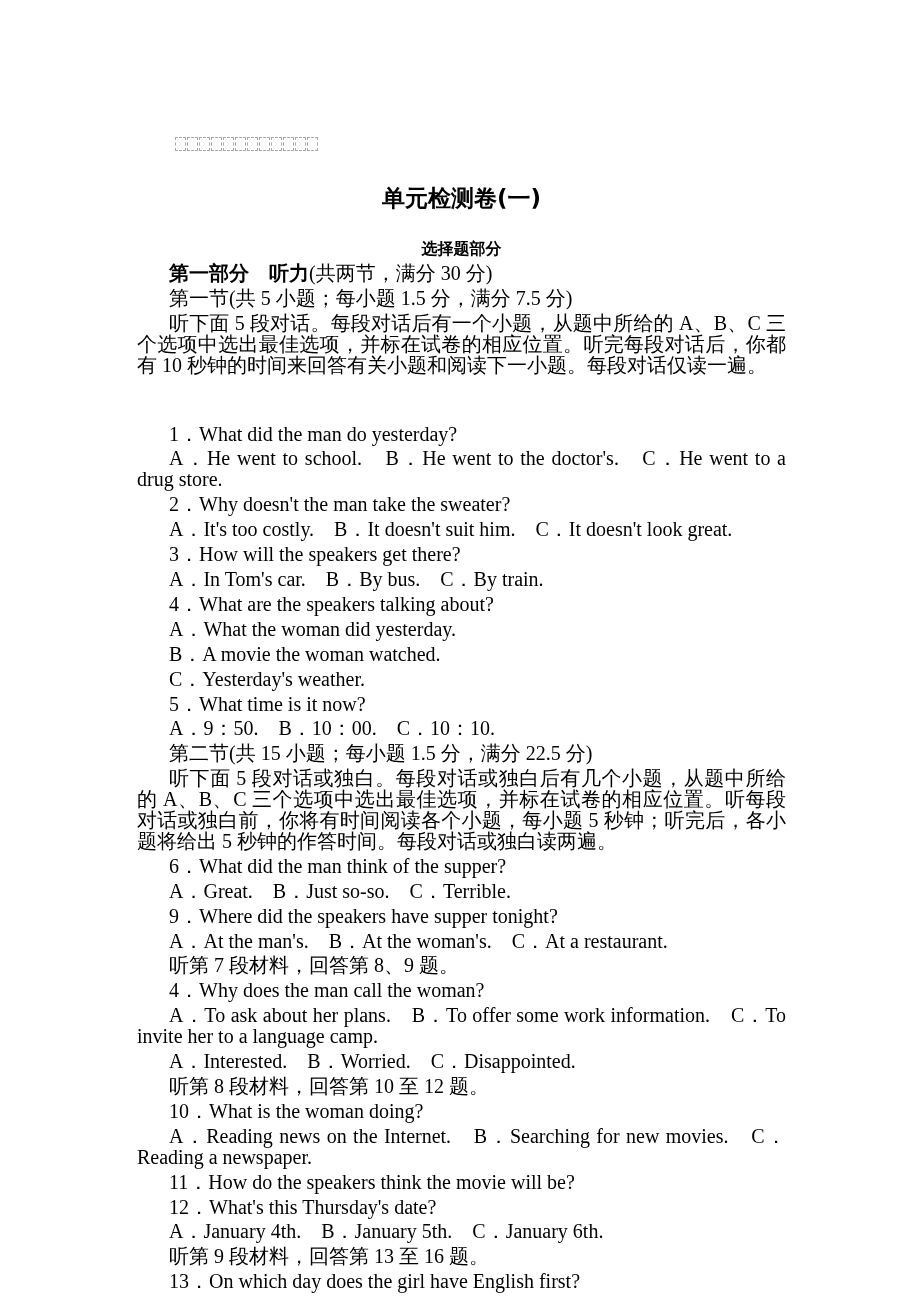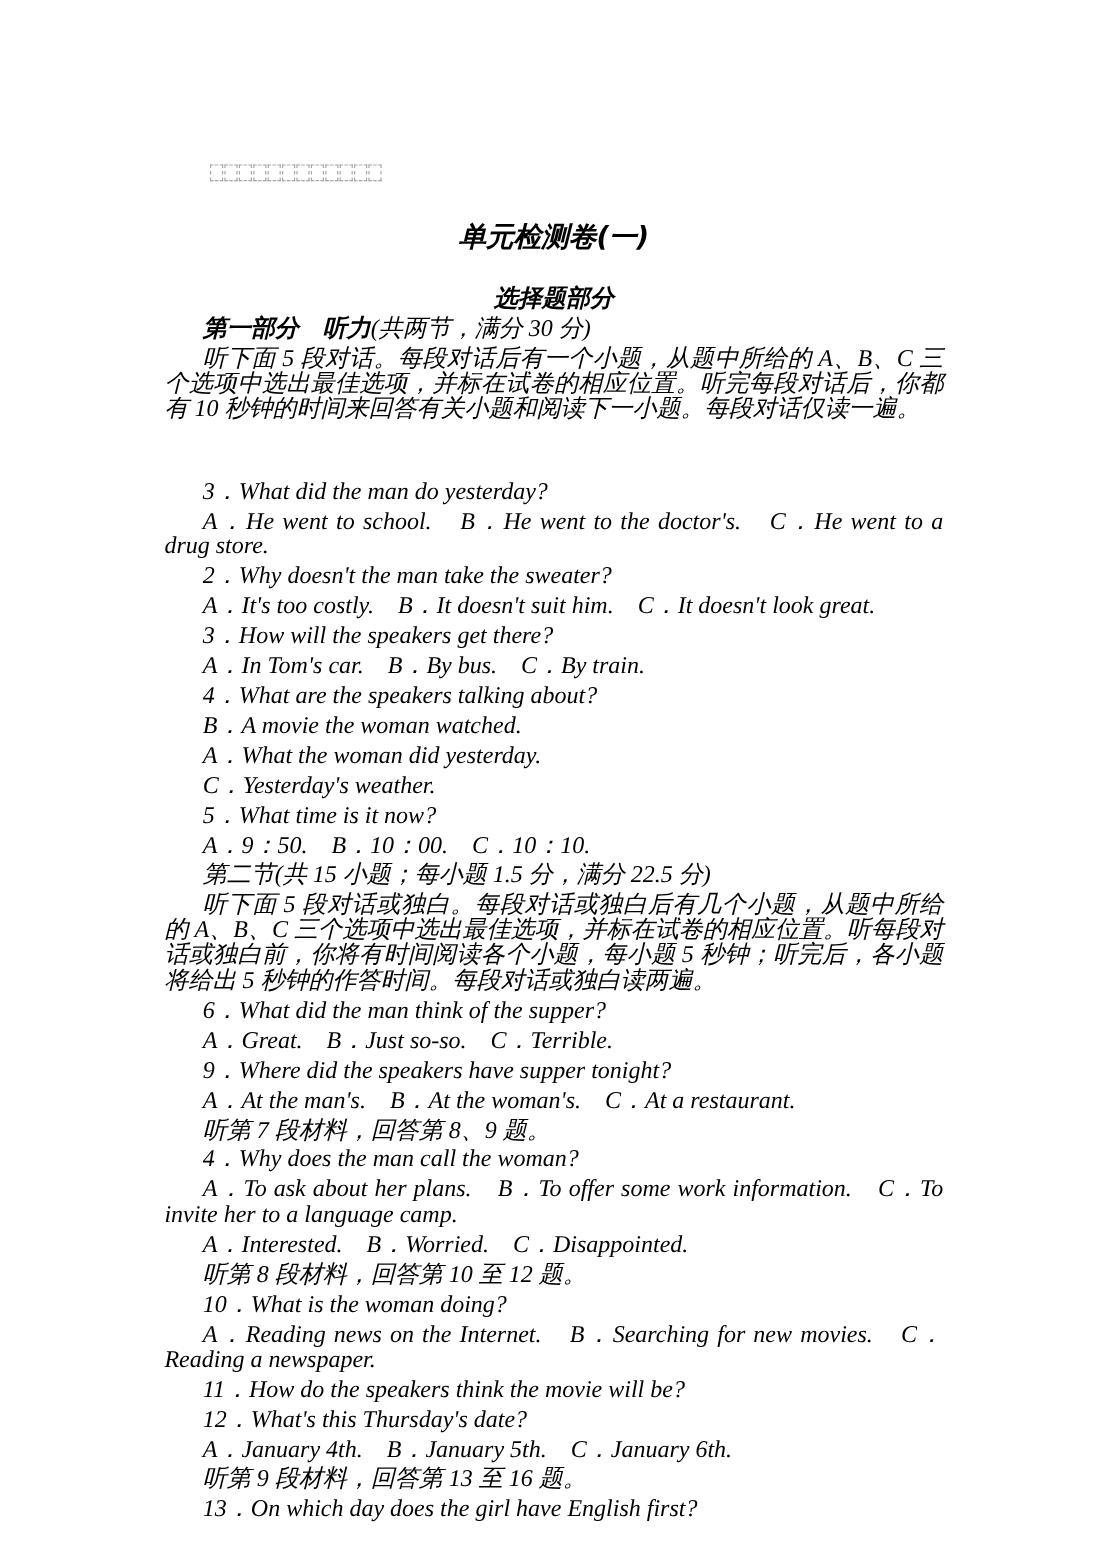--- a/index.html
+++ b/index.html
@@ -11,21 +11,20 @@
     width: 920px;
     height: 1302px;
     color: #000;
     font-family: "Liberation Serif", "DejaVu Serif", serif;
     overflow: hidden;
   }
   .content {
     margin-left: 133px;
     width: 657px;
     padding-top: 137px;
-    font-style: italic;
   }
   .ph-box-row {
     margin-left: 42px;
     height: 14px;
     line-height: 0;
     font-size: 0;
   }
   .ph-box {
     display: inline-block;
     width: 9px;
@@ -40,21 +39,21 @@
   }
   .doc-title {
     margin: 32px 0 0 0;
     text-align: center;
     font-size: 23px;
     line-height: 30px;
   }
   .subtitle {
     margin: 25px 0 0 0;
     text-align: center;
-    font-size: 20px;
+    font-size: 16px;
     line-height: 21px;
   }
   .para {
     margin: 4px;
     font-size: 20px;
     line-height: 20.9px;
     text-indent: 32px;
     text-align: justify;
   }
   .spacer { height: 40px; }
@@ -65,33 +64,34 @@
 <div class="content">
 
   <div class="ph-box-row"><span class="ph-box"></span><span class="ph-box"></span><span class="ph-box"></span><span class="ph-box"></span><span class="ph-box"></span><span class="ph-box"></span><span class="ph-box"></span><span class="ph-box"></span><span class="ph-box"></span><span class="ph-box"></span><span class="ph-box"></span><span class="ph-box"></span></div>
 
   <h1 class="doc-title hei">单元检测卷(一)</h1>
 
   <h2 class="subtitle hei">选择题部分</h2>
 
   <p class="para"><span class="hei">第一部分　听力</span><span>(共两节，满分 30 分)</span></p>
 
+  <p class="para">第一节(共 5 小题；每小题 1.5 分，满分 7.5 分)</p>
   <p class="para">听下面 5 段对话。每段对话后有一个小题，从题中所给的 A、B、C 三个选项中选出最佳选项，并标在试卷的相应位置。听完每段对话后，你都有 10 秒钟的时间来回答有关小题和阅读下一小题。每段对话仅读一遍。</p>
 
   <div class="spacer"></div>
 
-  <p class="para">3．What did the man do yesterday?</p>
+  <p class="para">1．What did the man do yesterday?</p>
   <p class="para">A．He went to school.　B．He went to the doctor's.　C．He went to a drug store.</p>
   <p class="para">2．Why doesn't the man take the sweater?</p>
   <p class="para">A．It's too costly.　B．It doesn't suit him.　C．It doesn't look great.</p>
   <p class="para">3．How will the speakers get there?</p>
   <p class="para">A．In Tom's car.　B．By bus.　C．By train.</p>
   <p class="para">4．What are the speakers talking about?</p>
+  <p class="para">A．What the woman did yesterday.</p>
   <p class="para">B．A movie the woman watched.</p>
-  <p class="para">A．What the woman did yesterday.</p>
   <p class="para">C．Yesterday's weather.</p>
   <p class="para">5．What time is it now?</p>
   <p class="para">A．9：50.　B．10：00.　C．10：10.</p>
 
   <p class="para">第二节(共 15 小题；每小题 1.5 分，满分 22.5 分)</p>
   <p class="para">听下面 5 段对话或独白。每段对话或独白后有几个小题，从题中所给的 A、B、C 三个选项中选出最佳选项，并标在试卷的相应位置。听每段对话或独白前，你将有时间阅读各个小题，每小题 5 秒钟；听完后，各小题将给出 5 秒钟的作答时间。每段对话或独白读两遍。</p>
 
   <p class="para">6．What did the man think of the supper?</p>
   <p class="para">A．Great.　B．Just so-so.　C．Terrible.</p>
   <p class="para">9．Where did the speakers have supper tonight?</p>

